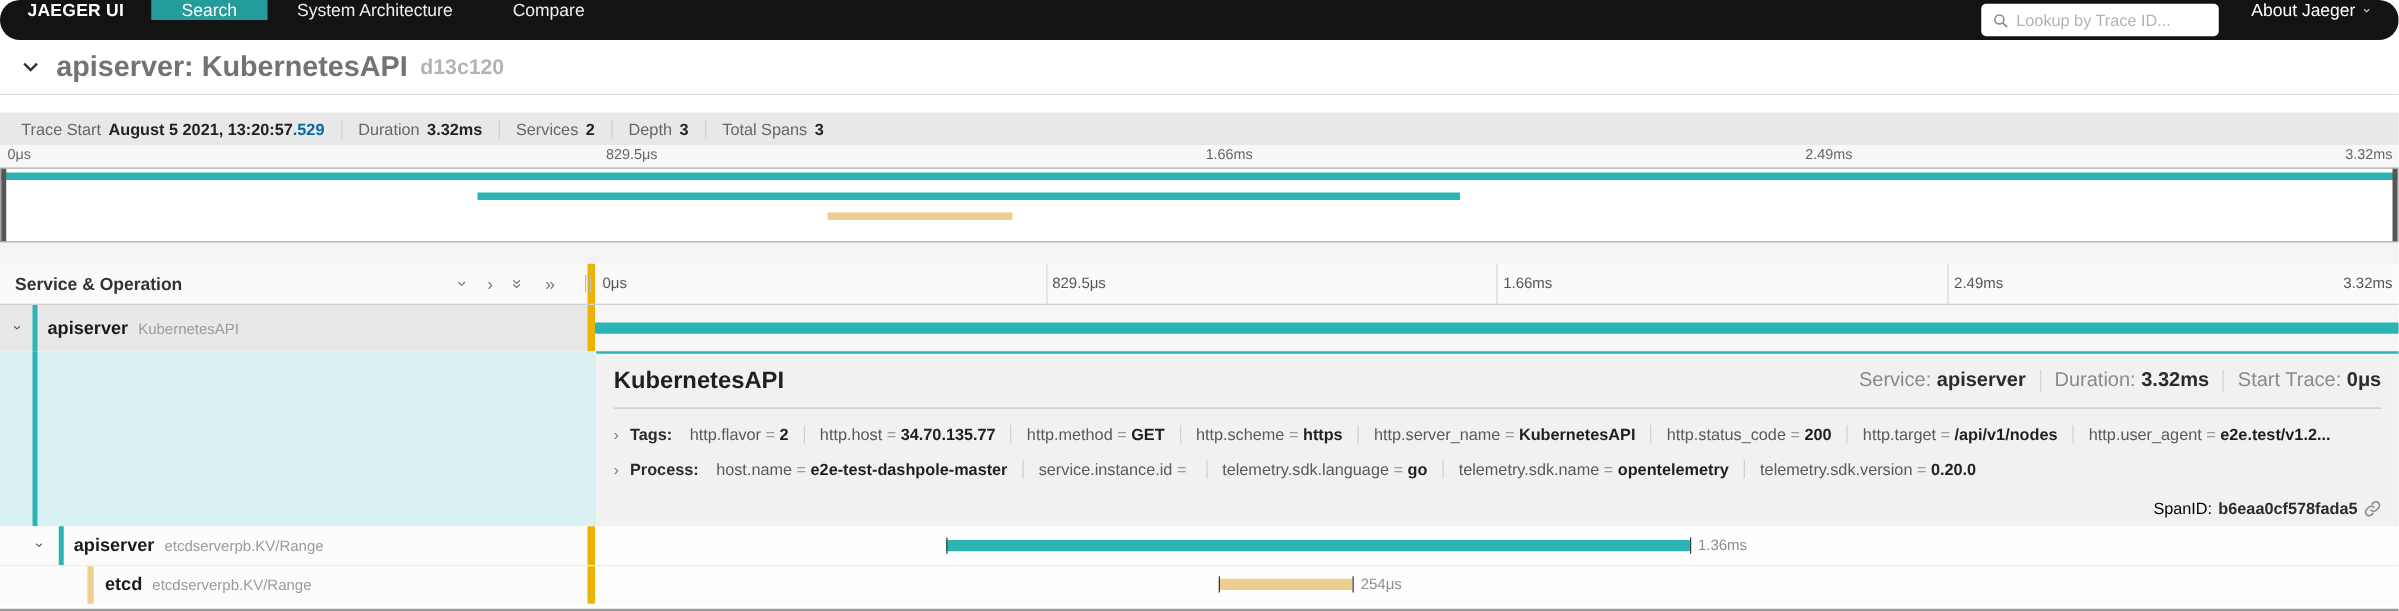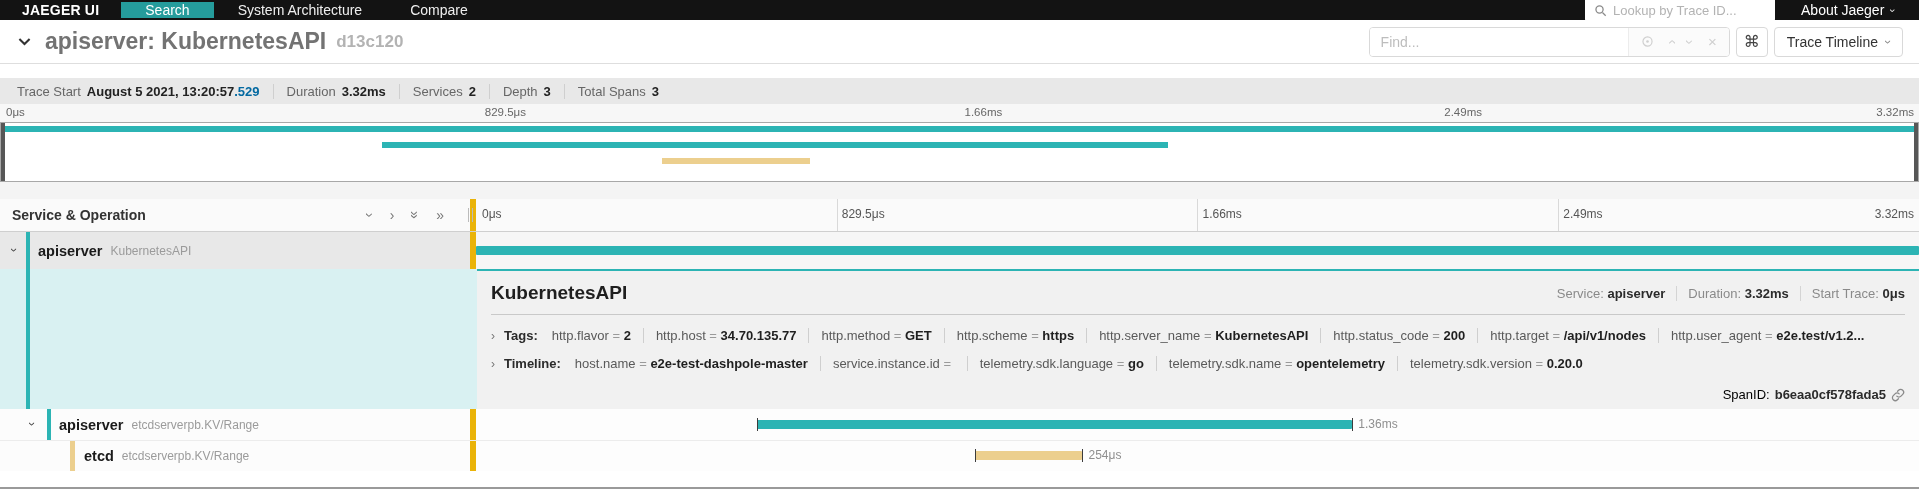--- a/index.html
+++ b/index.html
@@ -1,21 +1,21 @@
 <!DOCTYPE html>
 <html><head>
 <meta charset="utf-8">
 <style>
   * { margin:0; padding:0; box-sizing:border-box; }
   html,body { width:1919px; height:489px; overflow:hidden; }
   body { font-family:"Liberation Sans", sans-serif; background:#fff; color:#222; }
   .app { width:1919px; height:489px; display:flex; flex-direction:column; overflow:hidden; }
 
   
-  .nav { height:20px; background:#131313; display:flex; align-items:center; color:#fff; font-size:14px; flex:0 0 auto; }
+  .nav { height:32px; background:#131313; display:flex; align-items:flex-start; color:#fff; font-size:14px; flex:0 0 auto;border-radius:17px; }
   .brand { display:flex; align-items:center; padding:0 22px; font-weight:bold; letter-spacing:.2px; }
   .nav-tab { display:flex; align-items:center; padding:0 24px; cursor:pointer; color:#efefef; }
   .nav-tab.active { background:#259c9c; color:#fff; }
   .nav-spacer { flex:1; }
   .lookup { align-self:center; width:190px; height:26px; background:#fff; border-radius:4px; display:flex; align-items:center; padding:0 9px; margin-right:26px; }
   .lookup input { border:none; outline:none; width:100%; font-size:13px; color:#333; font-family:inherit; background:transparent; }
   .lookup input::placeholder { color:#b3b3b3; }
   .about { display:flex; align-items:center; gap:7px; margin-right:24px; cursor:pointer; }
 
   
@@ -96,21 +96,21 @@
   .bar.ticked::before { left:0; } .bar.ticked::after { right:-1px; }
   .bar-label { position:absolute; top:50%; margin-top:-8px; font-size:12px; color:#8f8f8f; padding-left:5px; white-space:nowrap; }
 
   
   .detail { height:140px; display:flex; flex:0 0 auto; }
   .detail-strip { width:477px; flex:0 0 auto; background:#d9f1f2; position:relative; }
   .detail-strip .accent { left:26px; width:4px; }
   .detail-panel { flex:1; background:#f1f1f1; border-top:2px solid #2cb4b4; padding:0 14px; position:relative; overflow:hidden; }
   .dp-titlerow { display:flex; align-items:center; margin-top:11px; }
   .dp-title { font-size:19px; font-weight:bold; color:#1f1f1f; }
-  .dp-meta { margin-left:auto; display:flex; align-items:center; font-size:13px; color:#8a8a8a; }
+  .dp-meta { margin-left:auto; display:flex; align-items:center; font-size:16px; color:#8a8a8a; }
   .dp-meta .m { padding:0 11px; border-right:1px solid #d4d4d4; white-space:nowrap; }
   .dp-meta .m:last-child { border-right:none; padding-right:0; }
   .dp-meta b { color:#2b2b2b; }
   .dp-hr { border:none; border-top:1px solid #c9c9c9; margin:10px 0 13px 0; }
   .kv-line { display:flex; align-items:baseline; font-size:13px; margin-bottom:13px; white-space:nowrap; overflow:hidden; }
   .kv-line .twisty { color:#777; font-size:12px; margin-right:9px; cursor:pointer; }
   .kv-line .kv-label { font-weight:bold; color:#2b2b2b; margin-right:2px; }
   .kv { padding:0 12px; border-left:1px solid #cfcfcf; }
   .kv:first-of-type { border-left:none; }
   .kv .k { color:#595959; }
@@ -149,41 +149,20 @@
   </div>
 
   <div class="trace-header">
     <span class="th-chevron">
       <svg width="17" height="17" viewBox="0 0 20 20" fill="none" stroke="#333" stroke-width="2.4">
           <polyline points="4,7 10,13 16,7"></polyline>
         </svg>
     </span>
     <span class="th-title">apiserver: KubernetesAPI</span>
     <span class="th-id">d13c120</span>
-    <div class="th-controls">
-      <div class="find-wrap">
-        <input type="text" placeholder="Find..." style="">
-        <div class="find-icons">
-          <span>
-            <svg width="13" height="13" viewBox="0 0 20 20" fill="none" stroke="#cfcfcf" stroke-width="1.8">
-                <circle cx="10" cy="10" r="7"></circle>
-                <circle cx="10" cy="10" r="2" fill="#cfcfcf" stroke="none"></circle>
-              </svg>
-          </span>
-          <span class="chev-up">›</span>
-          <span class="chev">›</span>
-          <span style="font-size:15px;">×</span>
-        </div>
-      </div>
-      <div class="btn btn-cmd">⌘</div>
-      <div class="btn btn-tt">
-        <span>Trace Timeline</span>
-        <span class="chev">›</span>
-      </div>
-    </div>
   </div>
 
   <div class="gap-white"></div>
 
   <div class="stats">
     <div class="stat">
       <span class="lbl">Trace Start</span>
       <span class="val">August 5 2021, 13:20:57</span>
       <span class="suffix">.529</span>
     </div>
@@ -269,21 +248,21 @@
         </span>
       </div>
       <hr class="dp-hr">
       <div class="kv-line">
         <span class="twisty chev-r">›</span>
         <span class="kv-label">Tags:</span>
         <span><span class="kv"><span class="k">http.flavor</span><span class="v">2</span></span><span class="kv"><span class="k">http.host</span><span class="v">34.70.135.77</span></span><span class="kv"><span class="k">http.method</span><span class="v">GET</span></span><span class="kv"><span class="k">http.scheme</span><span class="v">https</span></span><span class="kv"><span class="k">http.server_name</span><span class="v">KubernetesAPI</span></span><span class="kv"><span class="k">http.status_code</span><span class="v">200</span></span><span class="kv"><span class="k">http.target</span><span class="v">/api/v1/nodes</span></span><span class="kv"><span class="k">http.user_agent</span><span class="v">e2e.test/v1.2...</span></span></span>
       </div>
       <div class="kv-line">
         <span class="twisty chev-r">›</span>
-        <span class="kv-label">Timeline:</span>
+        <span class="kv-label">Process:</span>
         <span><span class="kv"><span class="k">host.name</span><span class="v">e2e-test-dashpole-master</span></span><span class="kv"><span class="k">service.instance.id</span><span class="v"></span></span><span class="kv"><span class="k">telemetry.sdk.language</span><span class="v">go</span></span><span class="kv"><span class="k">telemetry.sdk.name</span><span class="v">opentelemetry</span></span><span class="kv"><span class="k">telemetry.sdk.version</span><span class="v">0.20.0</span></span></span>
       </div>
       <div class="spanid-row">
         <span class="spanid-label">SpanID:</span>
         <span class="spanid-value">b6eaa0cf578fada5</span>
         <span>
           <svg width="14" height="14" viewBox="0 0 24 24" fill="none" stroke="#8a8a8a" stroke-width="2.2" stroke-linecap="round">
               <path d="M10 14a5 5 0 0 0 7.1 0l3-3a5 5 0 0 0-7.1-7.1l-1.7 1.7"></path>
               <path d="M14 10a5 5 0 0 0-7.1 0l-3 3a5 5 0 0 0 7.1 7.1l1.7-1.7"></path>
             </svg>

